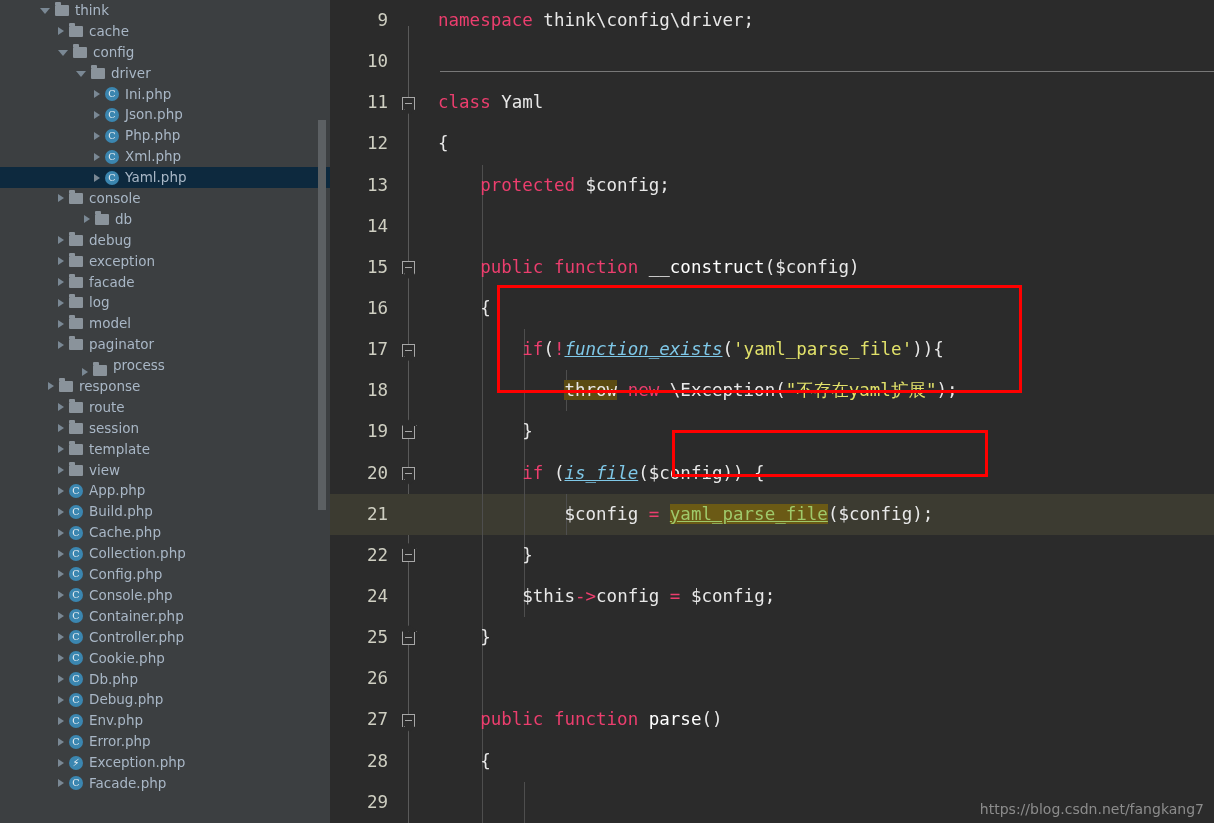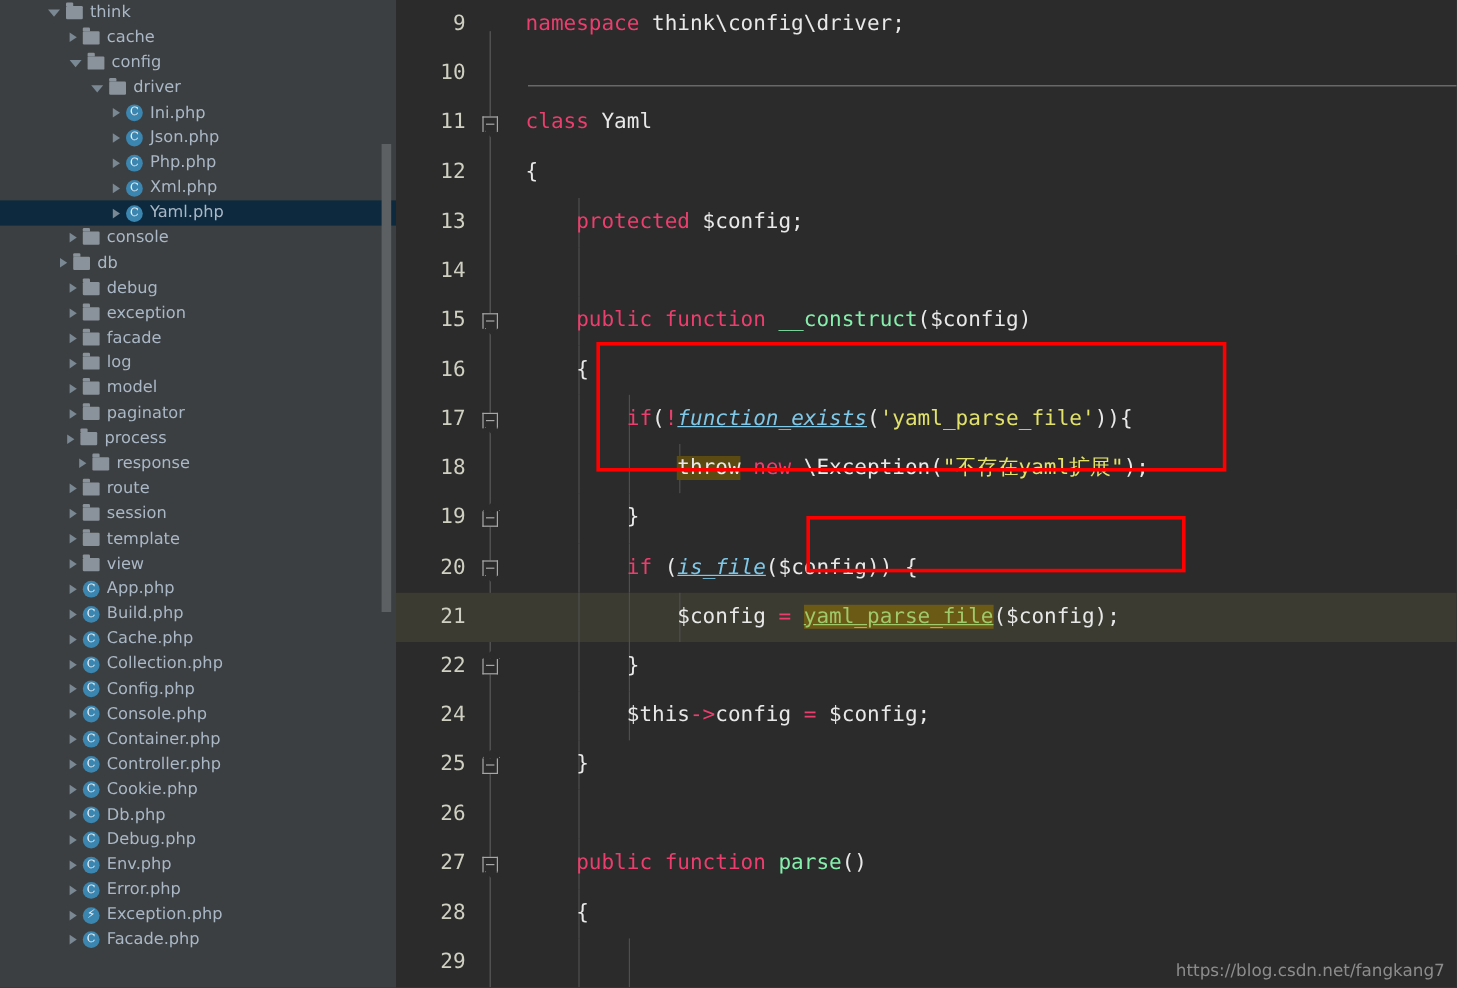--- a/index.html
+++ b/index.html
@@ -131,21 +131,21 @@
     content:"";position:absolute;left:-1px;top:-7px;
     width:13px;height:7px;
     border-left:1px solid #a7a7a7;border-right:1px solid #a7a7a7;
     background:#2b2b2b;
     clip-path:polygon(50% 0,100% 100%,0 100%);
   }
   .indent-guide{position:absolute;width:1px;background:#4e4e4e;}
   #sep-line{position:absolute;left:110px;top:71px;width:774px;height:1px;background:#787878;}
   .kwp{color:#ec3e6e;}
   .fn{color:#7fc8e8;font-style:italic;text-decoration:underline;}
-  .fngrn{color:#86efac;}
+  .fngrn{color:#ffffff;}
   .str{color:#e2e26a;}
   .plain{color:#e8e8e8;}
   .op{color:#ec3e6e;}
   .hl-throw{background:#5b4b12;}
   .hl-yaml{background:#6b5a15;color:#9fc96a;text-decoration:underline;}
 
   
   .redbox{position:absolute;border:3px solid #ff0000;box-sizing:border-box;pointer-events:none;}
 
   
@@ -205,21 +205,21 @@
         <div class="tree-row selected" style="padding-left: 94px;">
           <span class="arrow"></span>
           <span class="class-ico">C</span>
           <span class="lbl">Yaml.php</span>
         </div>
         <div class="tree-row" style="padding-left: 58px;">
           <span class="arrow"></span>
           <span class="folder-ico"></span>
           <span class="lbl">console</span>
         </div>
-        <div class="tree-row" style="padding-left: 50px;">
+        <div class="tree-row" style="padding-left: 84px;">
           <span class="arrow"></span>
           <span class="folder-ico"></span>
           <span class="lbl">db</span>
         </div>
         <div class="tree-row" style="padding-left: 58px;">
           <span class="arrow"></span>
           <span class="folder-ico"></span>
           <span class="lbl">debug</span>
         </div>
         <div class="tree-row" style="padding-left: 58px;">
@@ -240,26 +240,26 @@
         <div class="tree-row" style="padding-left: 58px; text-align: center;">
           <span class="arrow"></span>
           <span class="folder-ico"></span>
           <span class="lbl">model</span>
         </div>
         <div class="tree-row" style="padding-left: 58px;">
           <span class="arrow"></span>
           <span class="folder-ico"></span>
           <span class="lbl">paginator</span>
         </div>
-        <div class="tree-row" style="padding-left: 56px;">
+        <div class="tree-row" style="padding-left: 82px; align-items: flex-end;">
           <span class="arrow"></span>
           <span class="folder-ico"></span>
           <span class="lbl">process</span>
         </div>
-        <div class="tree-row" style="padding-left: 66px; align-items: center;">
+        <div class="tree-row" style="padding-left: 48px; align-items: center;">
           <span class="arrow"></span>
           <span class="folder-ico"></span>
           <span class="lbl">response</span>
         </div>
         <div class="tree-row" style="padding-left: 58px;">
           <span class="arrow"></span>
           <span class="folder-ico"></span>
           <span class="lbl">route</span>
         </div>
         <div class="tree-row" style="padding-left: 58px;">

